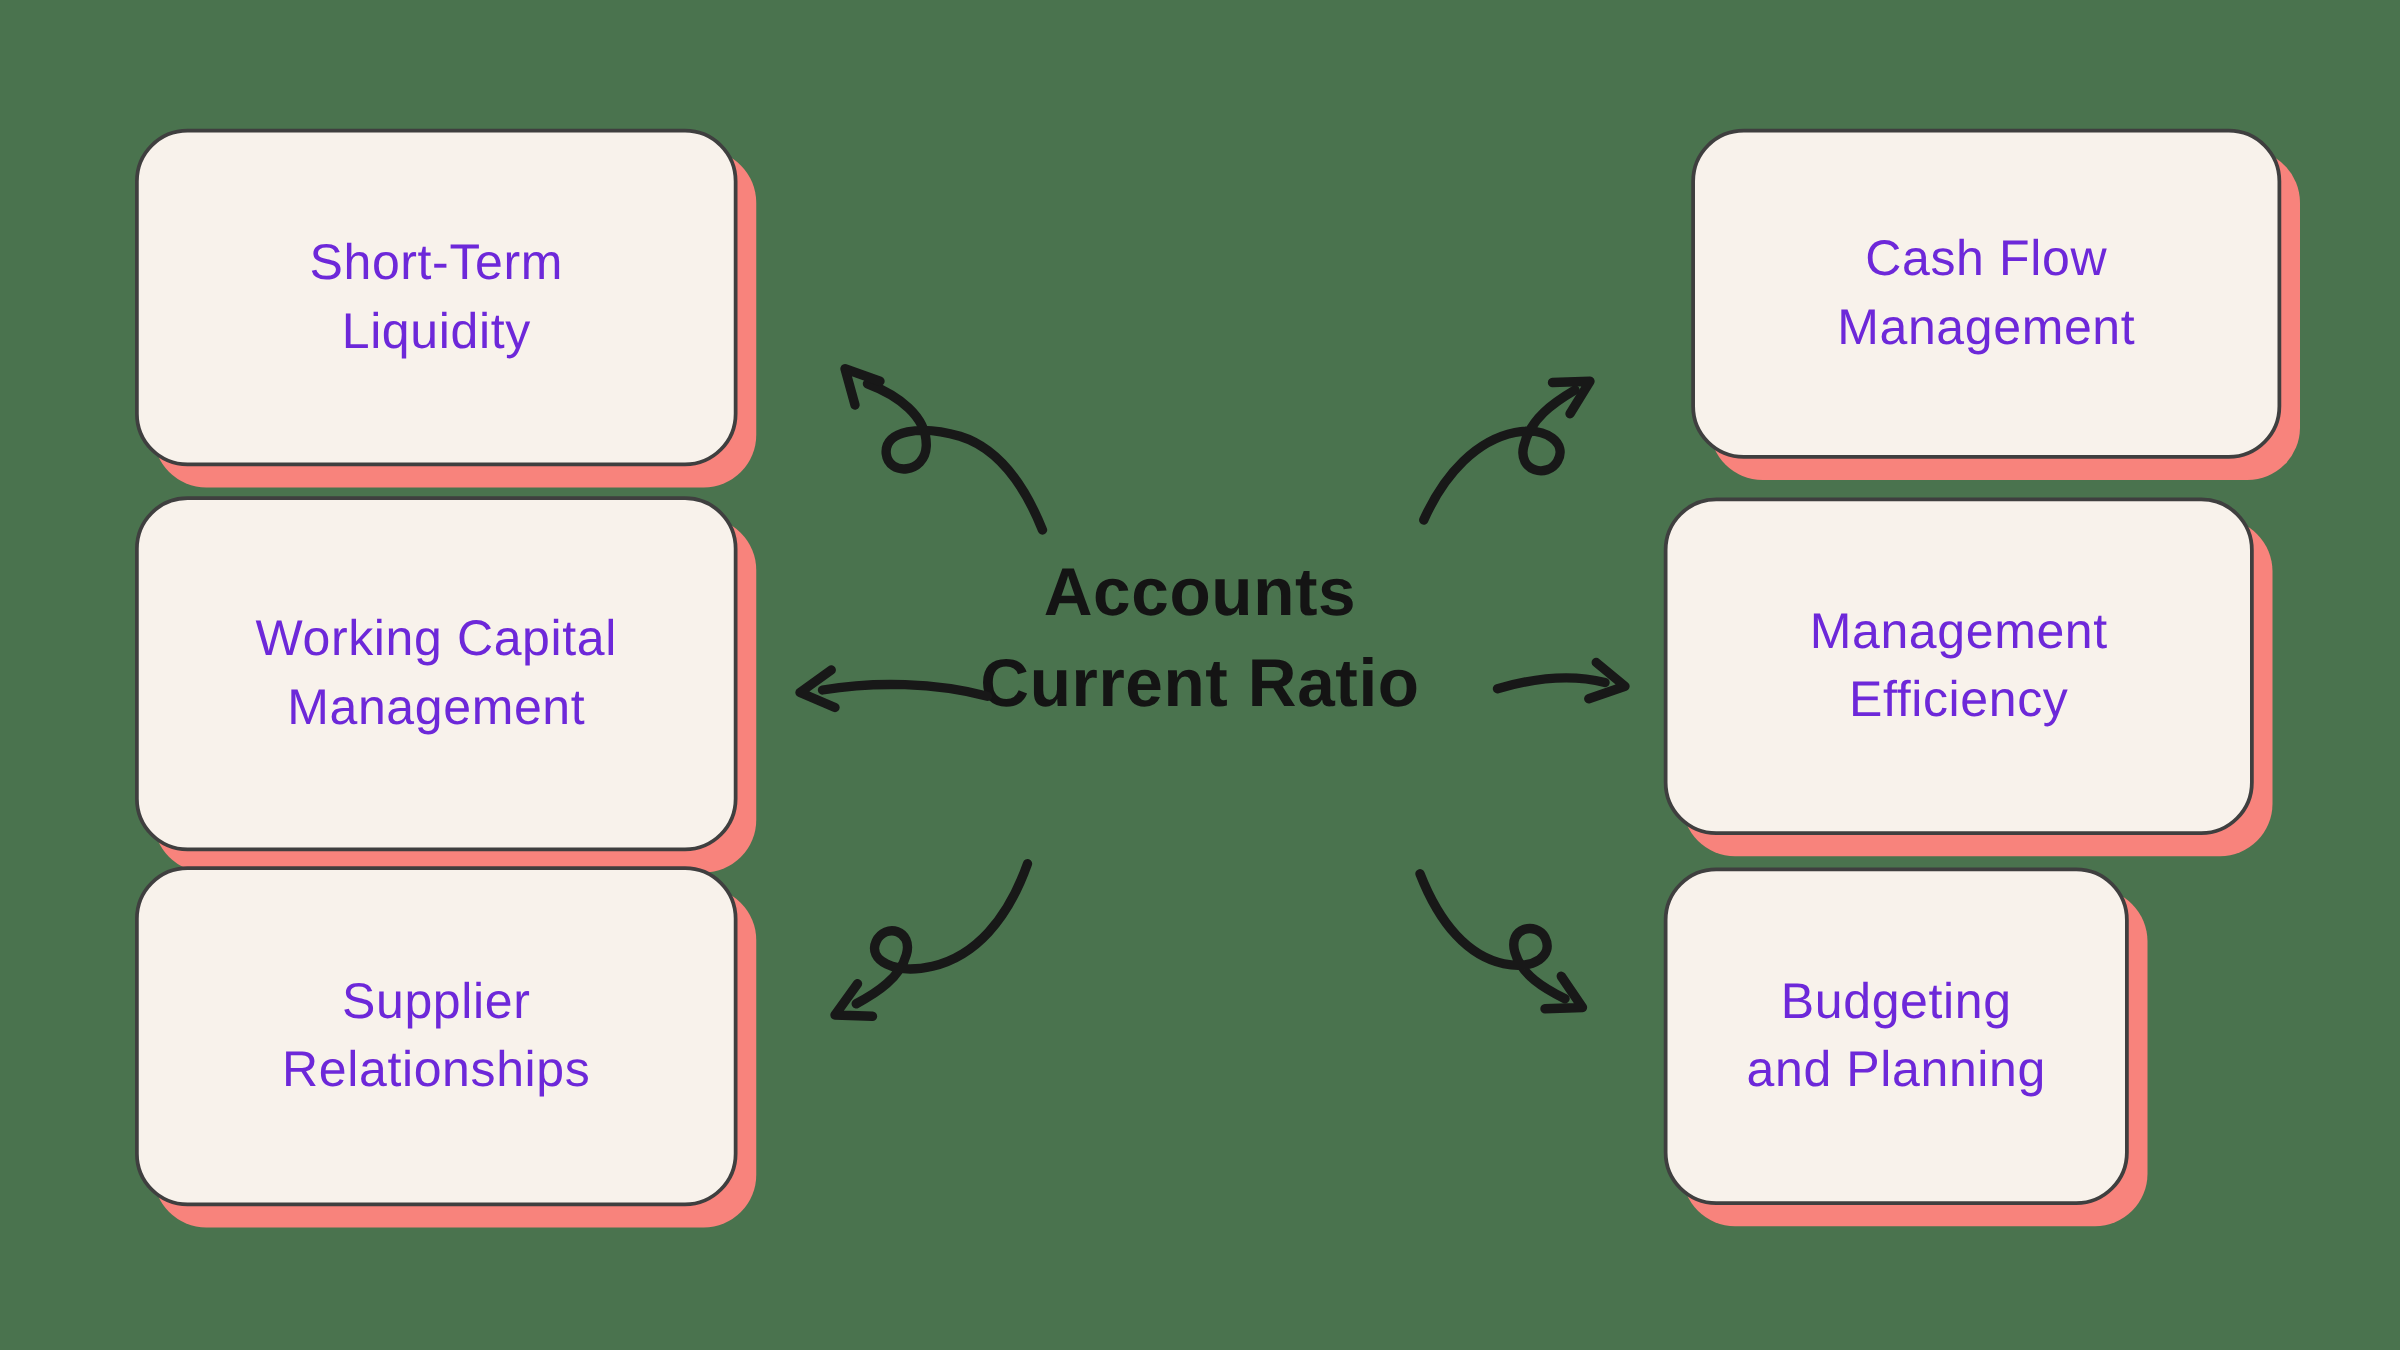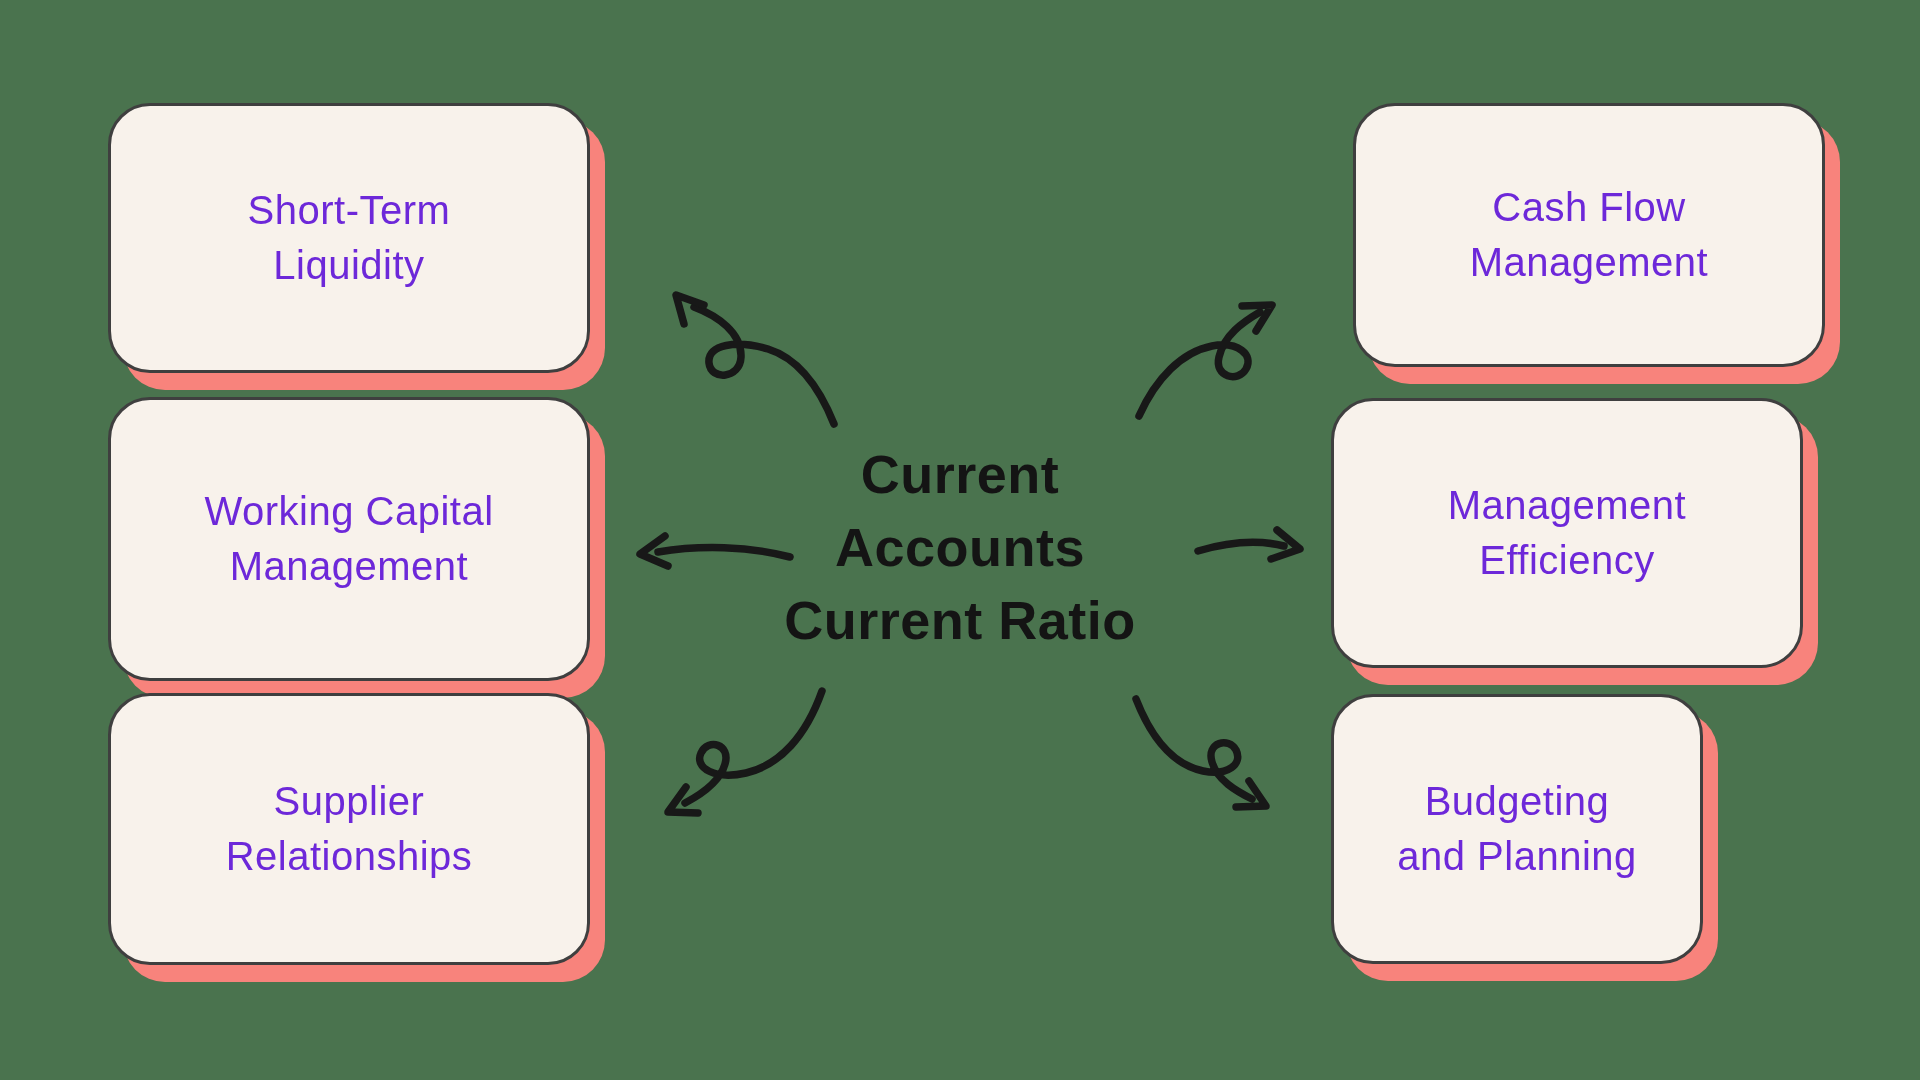--- a/index.html
+++ b/index.html
@@ -88,21 +88,20 @@
     <span>Cash Flow Management</span>
   </div>
   <div class="card card-r2">
     <span>Management Efficiency</span>
   </div>
   <div class="card card-r3">
     <span>Budgeting and Planning</span>
   </div>
 
   <div class="center-title">
-    <div>Current</div>
     <div>Accounts</div>
     <div>Current Ratio</div>
   </div>
 
   <svg class="arrows-layer" viewBox="0 0 1920 1080" xmlns="http://www.w3.org/2000/svg">
 
     <g>
       <path d="M 834 424 C 818 384 797 358 768 349 C 737 340 707 344 709 363 C 711 381 740 379 741 357 C 742 333 718 316 694 307"></path>
       <path d="M 704 305 L 676 295 L 684 324"></path>
     </g>

